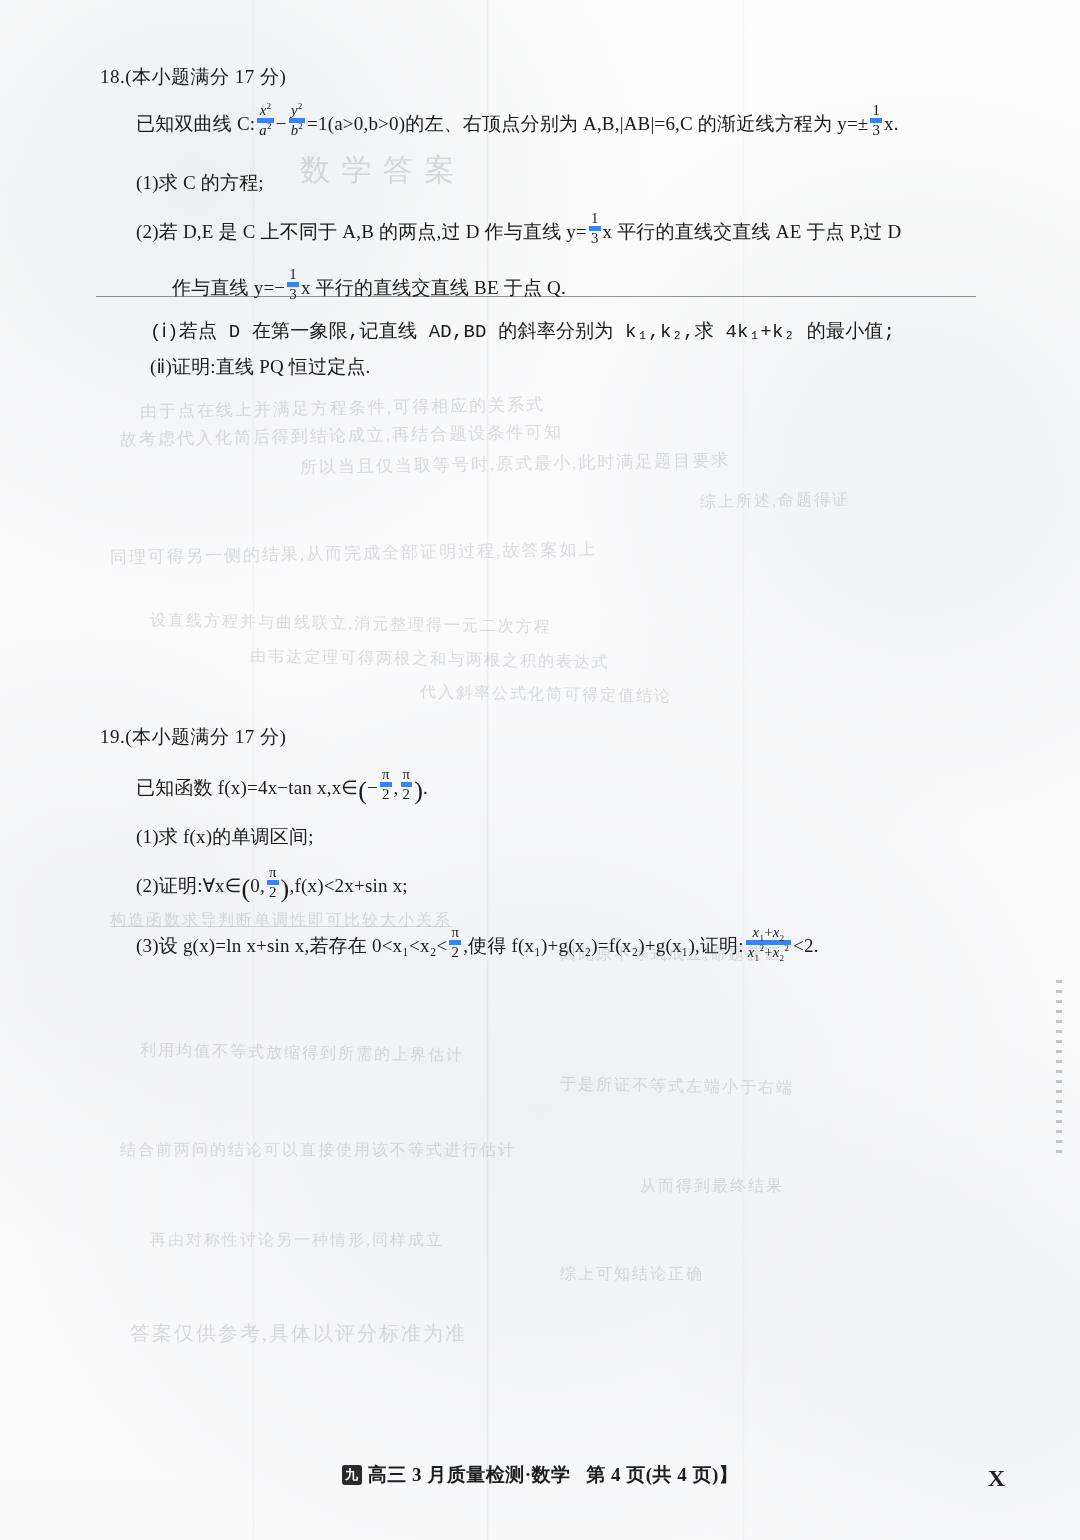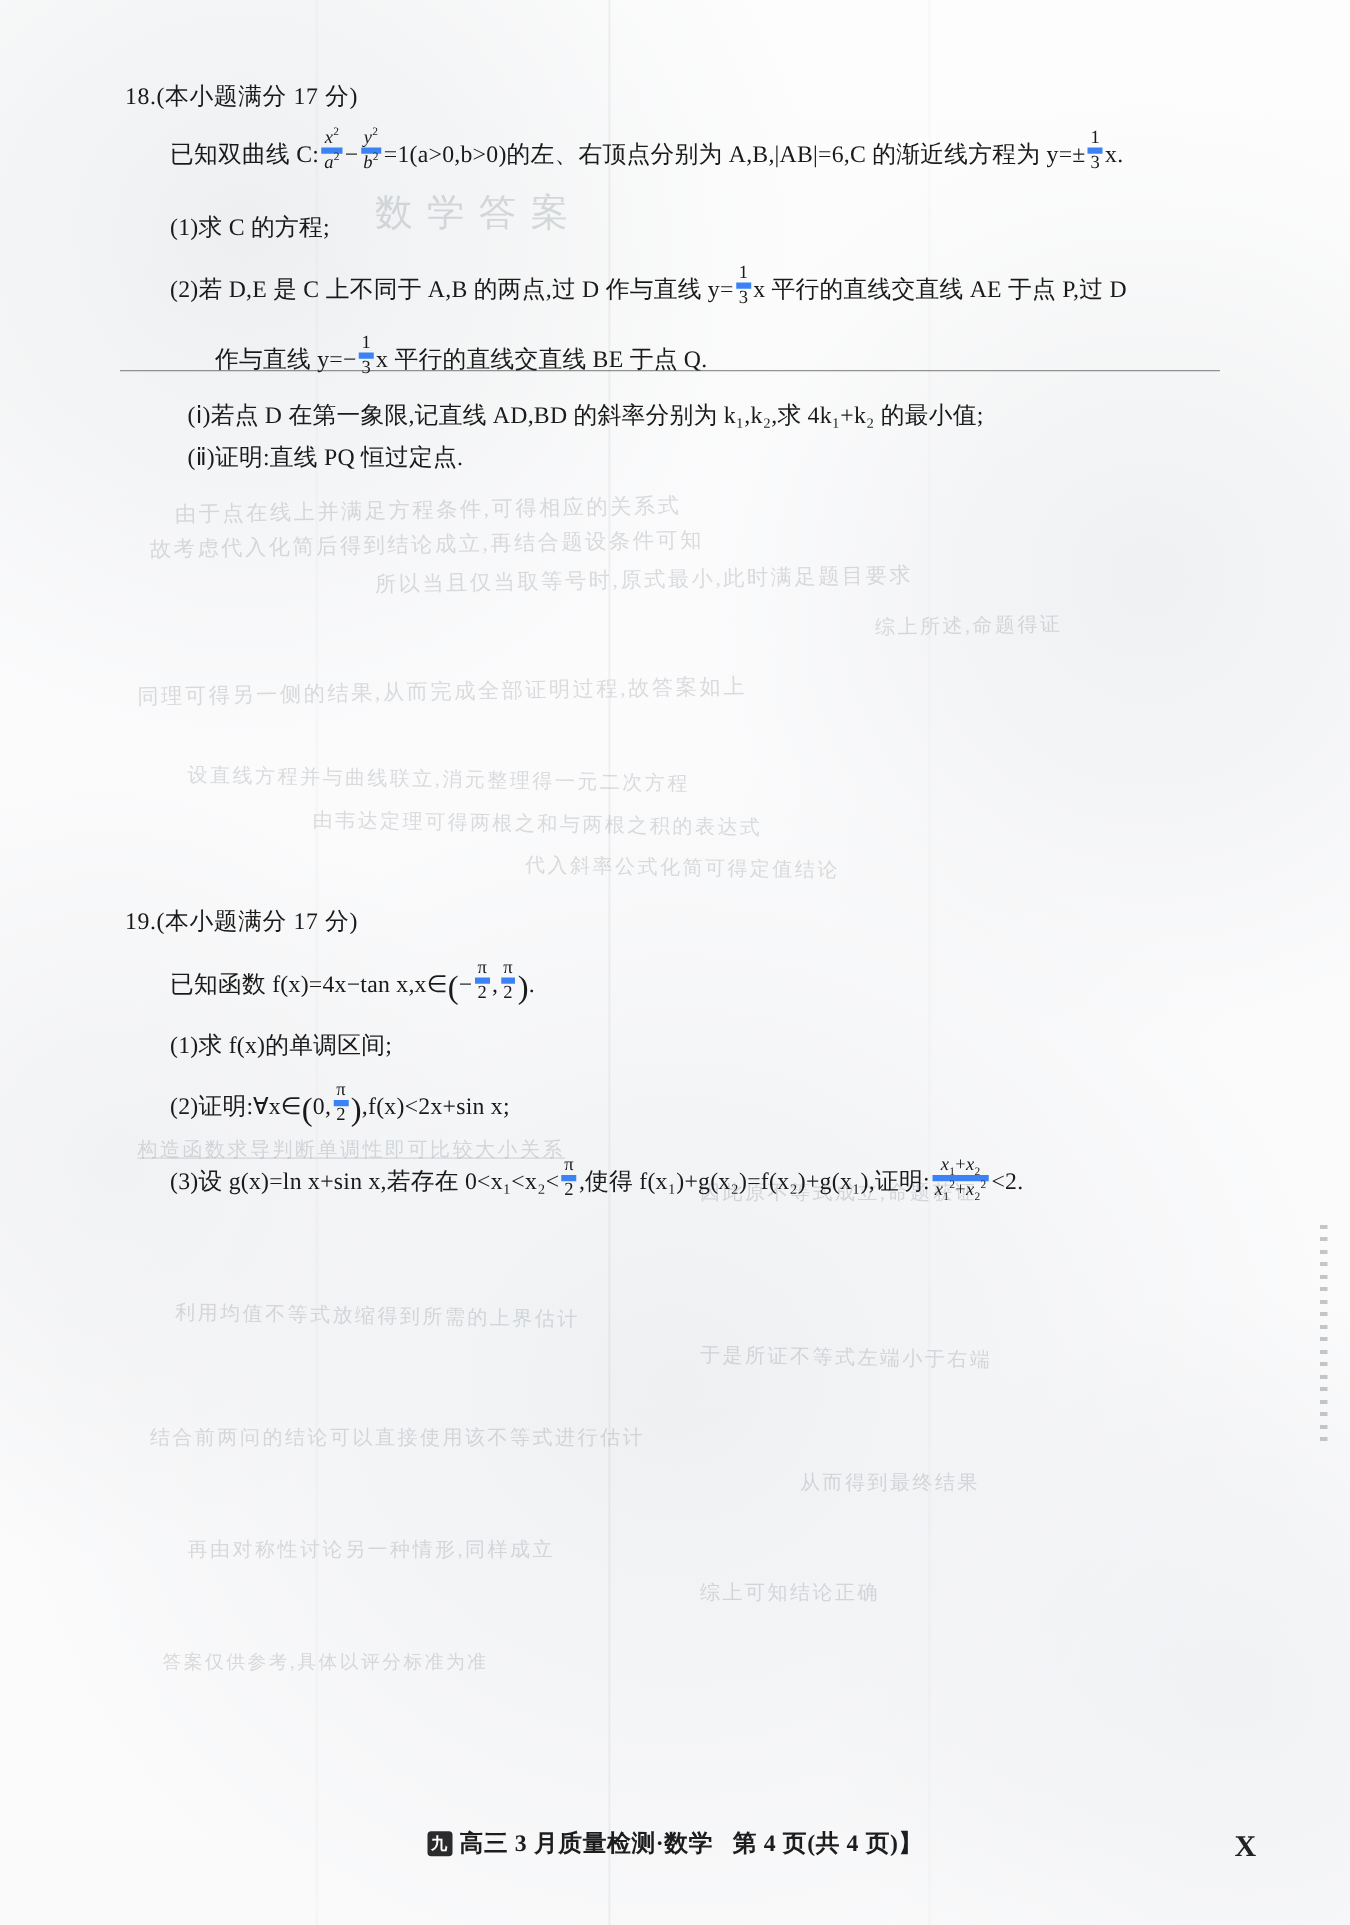--- a/index.html
+++ b/index.html
@@ -150,21 +150,21 @@
     <div class="ghost" style="left: 250px; top: 646px; font-size: 16px; transform: rotate(1deg);">由韦达定理可得两根之和与两根之积的表达式</div>
     <div class="ghost" style="left: 420px; top: 682px; font-size: 16px; transform: rotate(1deg);">代入斜率公式化简可得定值结论</div>
     <div class="ghost" style="left: 110px; top: 910px; font-size: 16px; transform: rotate(0deg); text-decoration: underline;">构造函数求导判断单调性即可比较大小关系</div>
     <div class="ghost" style="left: 560px; top: 944px; font-size: 16px; transform: rotate(0deg);">因此原不等式成立,命题获证</div>
     <div class="ghost" style="left: 140px; top: 1040px; font-size: 16px; transform: rotate(1deg);">利用均值不等式放缩得到所需的上界估计</div>
     <div class="ghost" style="left: 560px; top: 1074px; font-size: 16px; transform: rotate(1deg);">于是所证不等式左端小于右端</div>
     <div class="ghost" style="left: 120px; top: 1140px; font-size: 16px; transform: rotate(0deg);">结合前两问的结论可以直接使用该不等式进行估计</div>
     <div class="ghost" style="left: 640px; top: 1176px; font-size: 16px; transform: rotate(0deg);">从而得到最终结果</div>
     <div class="ghost" style="left: 150px; top: 1230px; font-size: 16px; transform: rotate(0deg);">再由对称性讨论另一种情形,同样成立</div>
     <div class="ghost" style="left: 560px; top: 1264px; font-size: 16px; transform: rotate(0deg);">综上可知结论正确</div>
-    <div class="ghost" style="left: 130px; top: 1320px; font-size: 15px; transform: rotate(0deg);">答案仅供参考,具体以评分标准为准</div>
+    <div class="ghost" style="left: 130px; top: 1320px; font-size: 20px; transform: rotate(0deg);">答案仅供参考,具体以评分标准为准</div>
   </div>
 
 <div class="content">
 
   <div class="blk qhead" style="left:100px; top:64px;">
     <span>18.</span><span>(本小题满分 17 分)</span>
   </div>
 
   <div class="blk line" style="left:136px; top:104px; width:880px;">
     <span>已知双曲线 C:</span><span class="frac"><span class="num"><i class="v">x</i><sup class="ex">2</sup></span><span class="den"><i class="v">a</i><sup class="ex">2</sup></span></span>−<span class="frac"><span class="num"><i class="v">y</i><sup class="ex">2</sup></span><span class="den"><i class="v">b</i><sup class="ex">2</sup></span></span><span>=1(a&gt;0,b&gt;0)的左、右顶点分别为 A,B,|AB|=6,C 的渐近线方程为 y=±</span><span class="frac"><span class="num">1</span><span class="den">3</span></span><span>x.</span>
@@ -177,21 +177,21 @@
   <div class="blk line" style="left:136px; top:212px; width:890px;">
     <span>(2)</span><span>若 D,E 是 C 上不同于 A,B 的两点,过 D 作与直线 y=</span><span class="frac"><span class="num">1</span><span class="den">3</span></span><span>x 平行的直线交直线 AE 于点 P,过 D</span>
   </div>
 
   <div class="blk line" style="left:172px; top:268px; width:860px;">
     <span>作与直线 y=−</span><span class="frac"><span class="num">1</span><span class="den">3</span></span><span>x 平行的直线交直线 BE 于点 Q.</span>
   </div>
 
   <div class="sep-line" style="left:96px; top:296px; width:880px;"></div>
 
-  <div class="blk line" style="left:150px; top:318px; width:880px;">
+  <div class="blk line" style="left:150px; top:318px; width:880px;font-family:Liberation Mono, monospace;">
     <span>(ⅰ)</span><span>若点 D 在第一象限,记直线 AD,BD 的斜率分别为 k₁,k₂,求 4k₁+k₂ 的最小值;</span>
   </div>
 
   <div class="blk line" style="left:150px; top:352px; width:880px;">
     <span>(ⅱ)</span><span>证明:直线 PQ 恒过定点.</span>
   </div>
 
   <div class="blk qhead" style="left:100px; top:724px;text-align:center;">
     <span>19.</span><span>(本小题满分 17 分)</span>
   </div>

